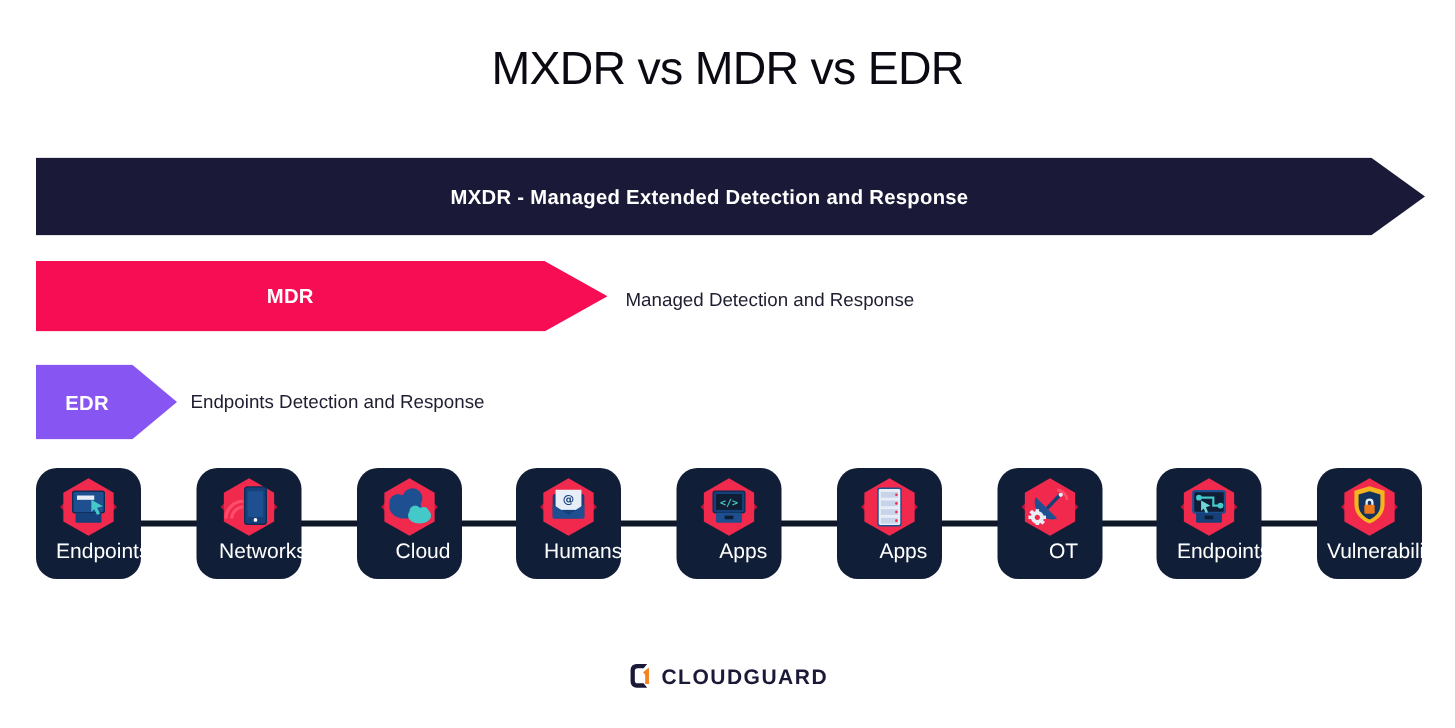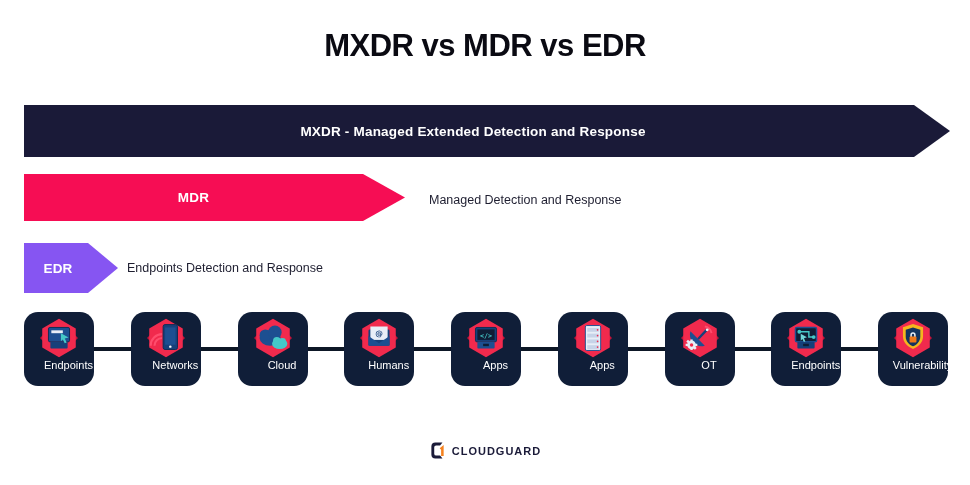--- a/index.html
+++ b/index.html
@@ -3,21 +3,21 @@
 <meta charset="utf-8">
 <style>
   * { margin:0; padding:0; box-sizing:border-box; }
   body { background:#fff; font-family:"Liberation Sans", sans-serif; }
   .canvas{
     position:relative; width:970px; height:485px; background:#fff;
     overflow:hidden; font-family:"Liberation Sans", sans-serif;
   }
   .title{
     position:absolute; top:28px; left:0; width:100%;
-    text-align:center; font-size:31px; font-weight:700;
+    text-align:center; font-size:31px; font-weight:400;
     color:#0a0a12; letter-spacing:-0.5px;
   }
   .banner{
     position:absolute; display:flex; align-items:center; justify-content:center;
     color:#fff; font-weight:bold; font-size:13.5px; letter-spacing:0.2px;
   }
   .banner-mxdr{
     left:24px; top:105px; width:926px; height:52px;
     background:var(--navy);
     clip-path:polygon(0 0, calc(100% - 36px) 0, 100% 50%, calc(100% - 36px) 100%, 0 100%);
@@ -33,46 +33,46 @@
   .banner-edr{
     left:24px; top:243px; width:94px; height:50px;
     background:var(--purple);
     clip-path:polygon(0 0, calc(100% - 30px) 0, 100% 50%, calc(100% - 30px) 100%, 0 100%);
     padding-right:26px;
   }
   .outside-label{
     position:absolute; display:flex; align-items:center;
     font-size:12.5px; color:#1e1e30;
   }
-  .outside-label.mdr{ left:417px; top:174px; height:51px;margin-left:12px; }
+  .outside-label.mdr{ left:417px; top:174px; height:51px; }
   .outside-label.edr{ left:127px; top:243px; height:50px; }
   .connector{
     position:absolute; left:40px; right:40px; top:347px; height:4px;
     background:#0d1726;
   }
   .assets-row{
     position:absolute; left:24px; top:312px; width:924px; height:74px;
     display:flex; justify-content:space-between;
   }
   .tile{
     position:relative; width:70px; height:74px; border-radius:14px;
     background:var(--tile); display:flex; flex-direction:column;
     align-items:center; z-index:1;
   }
   .tile-icon{ width:46px; height:46px; margin-top:3px; }
   .tile-icon svg{ width:100%; height:100%; display:block; }
   .tile-label{
-    font-size:11px; color:#ffffff; margin-top:-2px; white-space:nowrap;padding-left:19px;
+    font-size:14px; color:#ffffff; margin-top:-2px; white-space:nowrap;padding-left:19px;
   }
   .footer{
     position:absolute; top:441px; left:0; width:100%;
     display:flex; justify-content:center; align-items:center; gap:4px;
   }
   .logo-text{
-    font-size:11px; font-weight:bold; letter-spacing:1px; color:#1a1a38;
+    font-size:14px; font-weight:bold; letter-spacing:1px; color:#1a1a38;
   }
 </style>
 </head>
 <body>
 
 <div class="canvas">
 
   <div class="title">MXDR vs MDR vs EDR</div>
 
   <div class="banner banner-mxdr">

